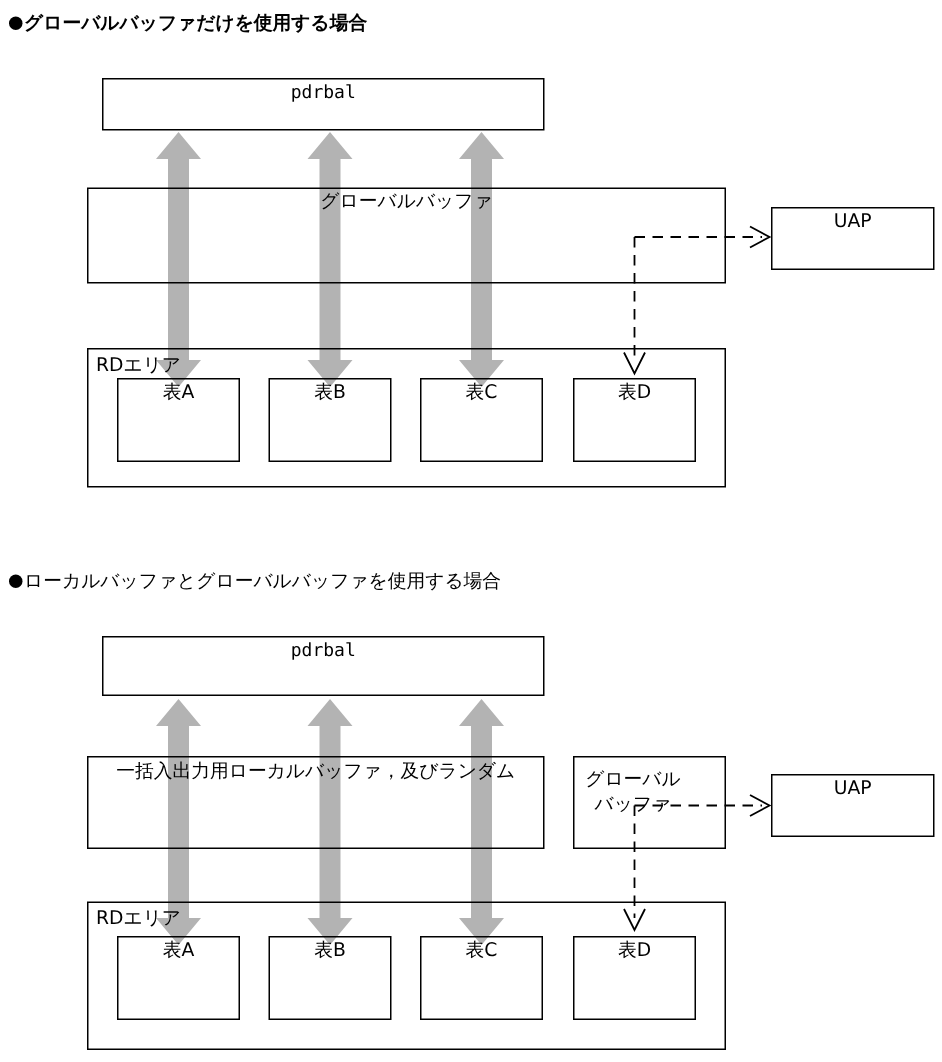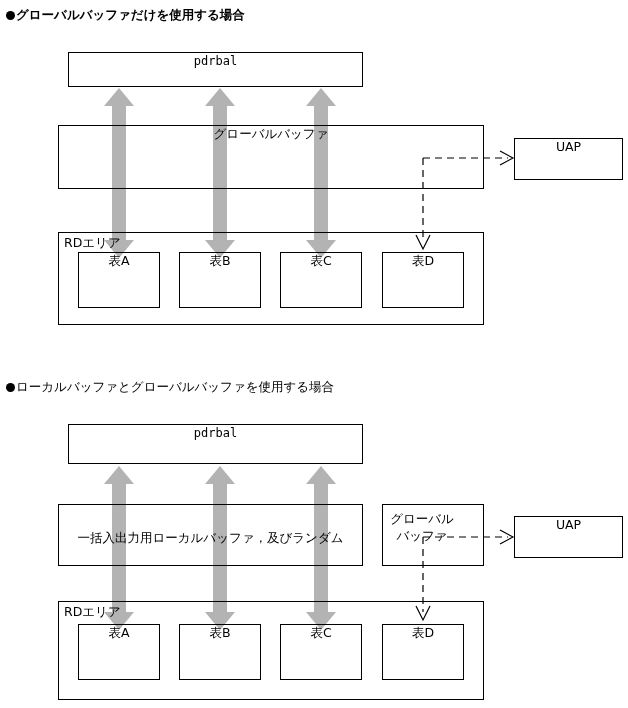--- a/index.html
+++ b/index.html
@@ -54,21 +54,21 @@
     position:absolute;
     left:5px;top:3px;
     font-size:12.5px;
     line-height:14px;
   }
   .box .inner-text{
     width:100%;
     padding:0 3px;
     box-sizing:border-box;
   }
-  .box.two-line .inner-text{line-height:17px;margin-top:24px;}
+  .box.two-line .inner-text{line-height:17px;}
   .box.wrap-left .inner-text{text-align:center;}
 
   .gb2-text{
     position:absolute;
     left:3px;top:5px;
     width:72px;
     font-size:12.5px;
     line-height:17px;
     text-align:center;
   }

